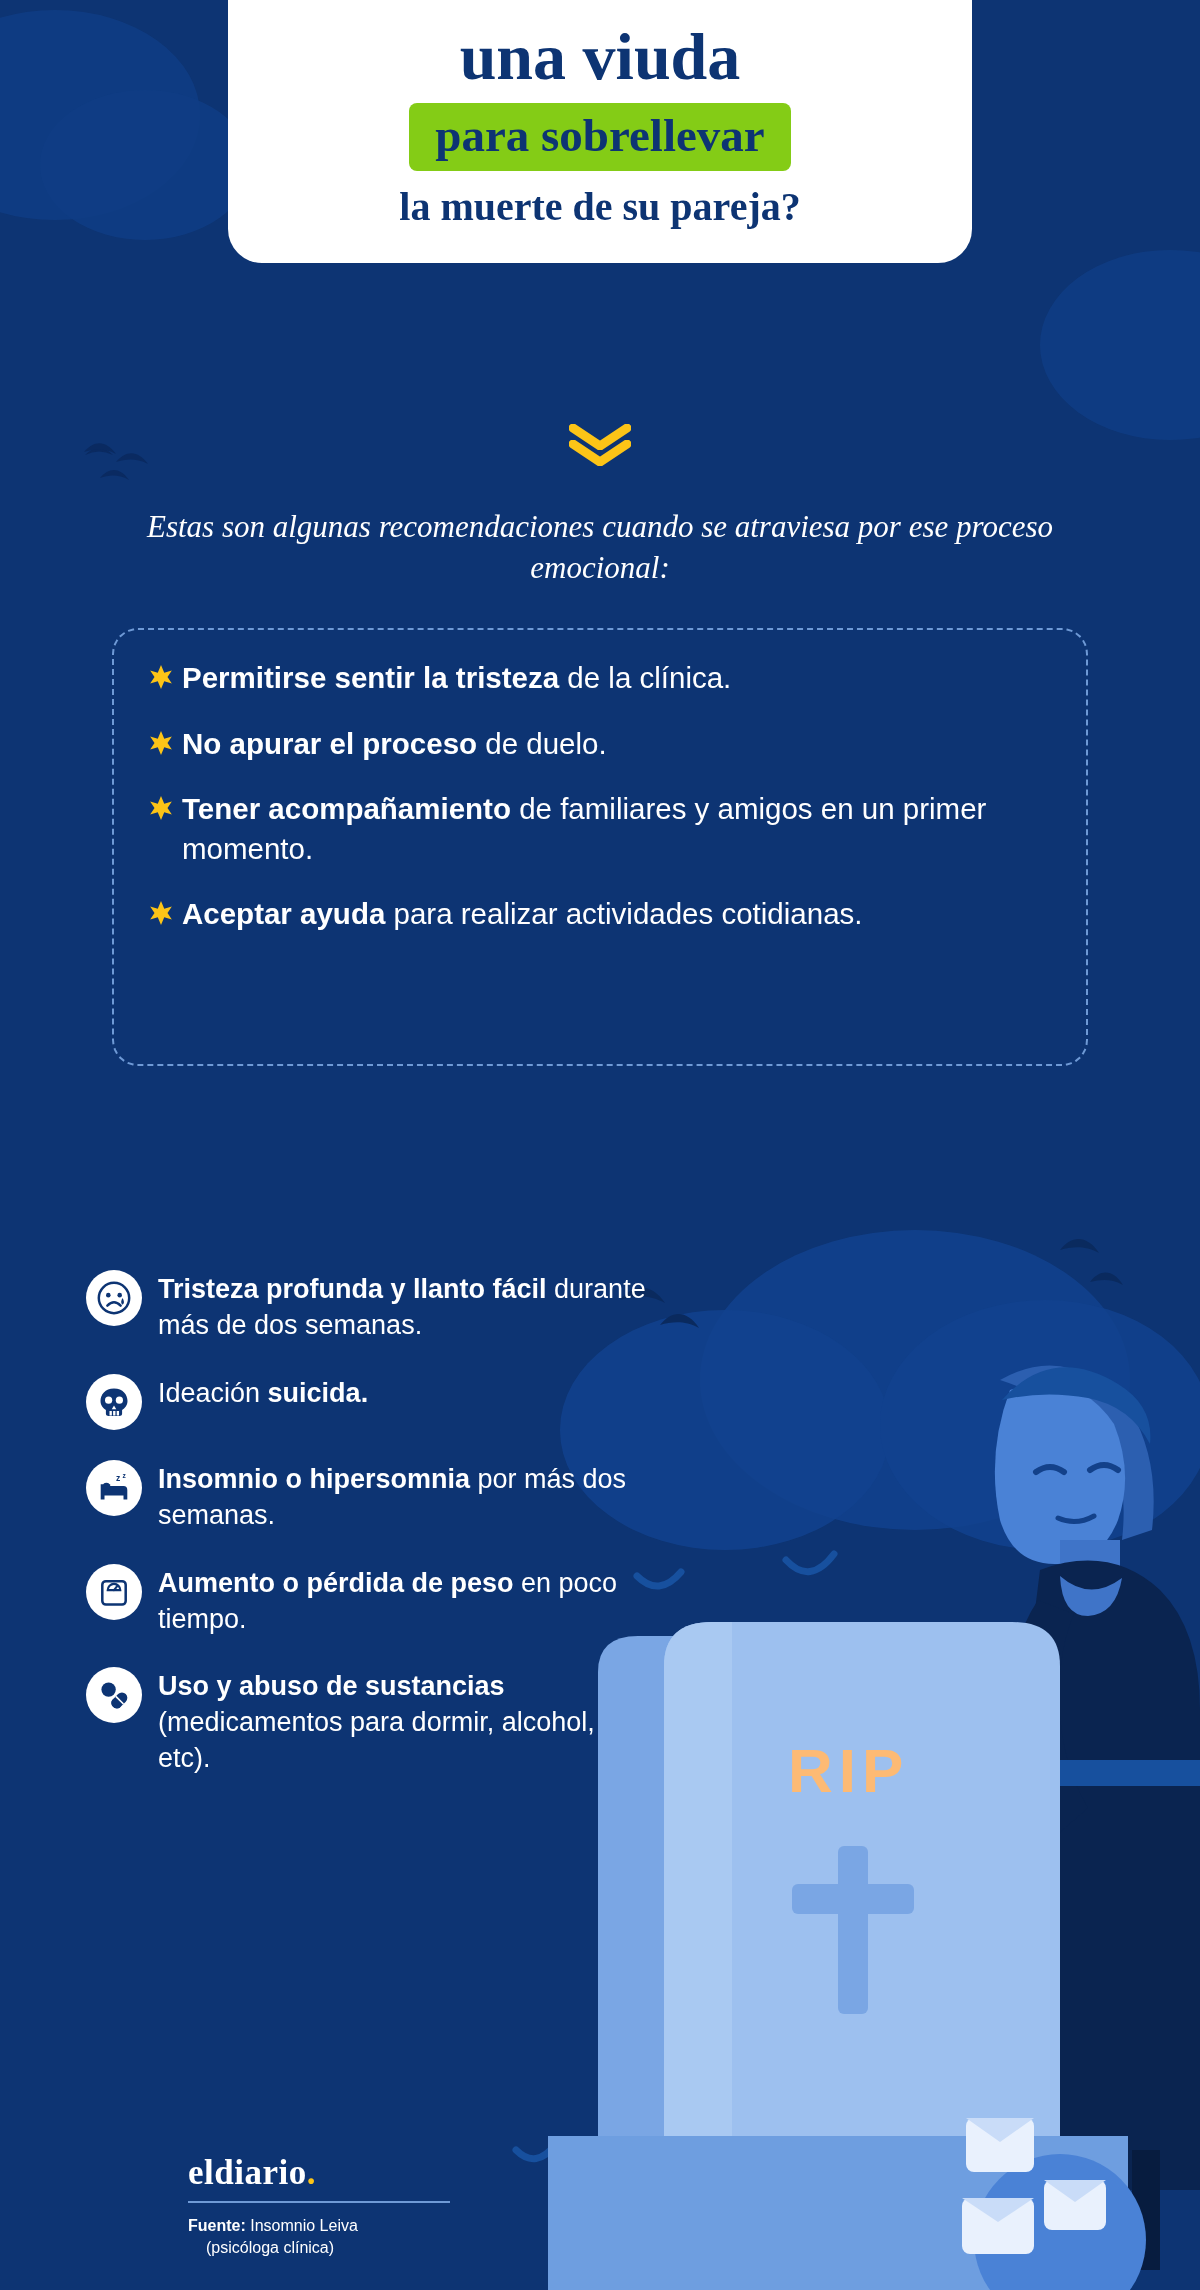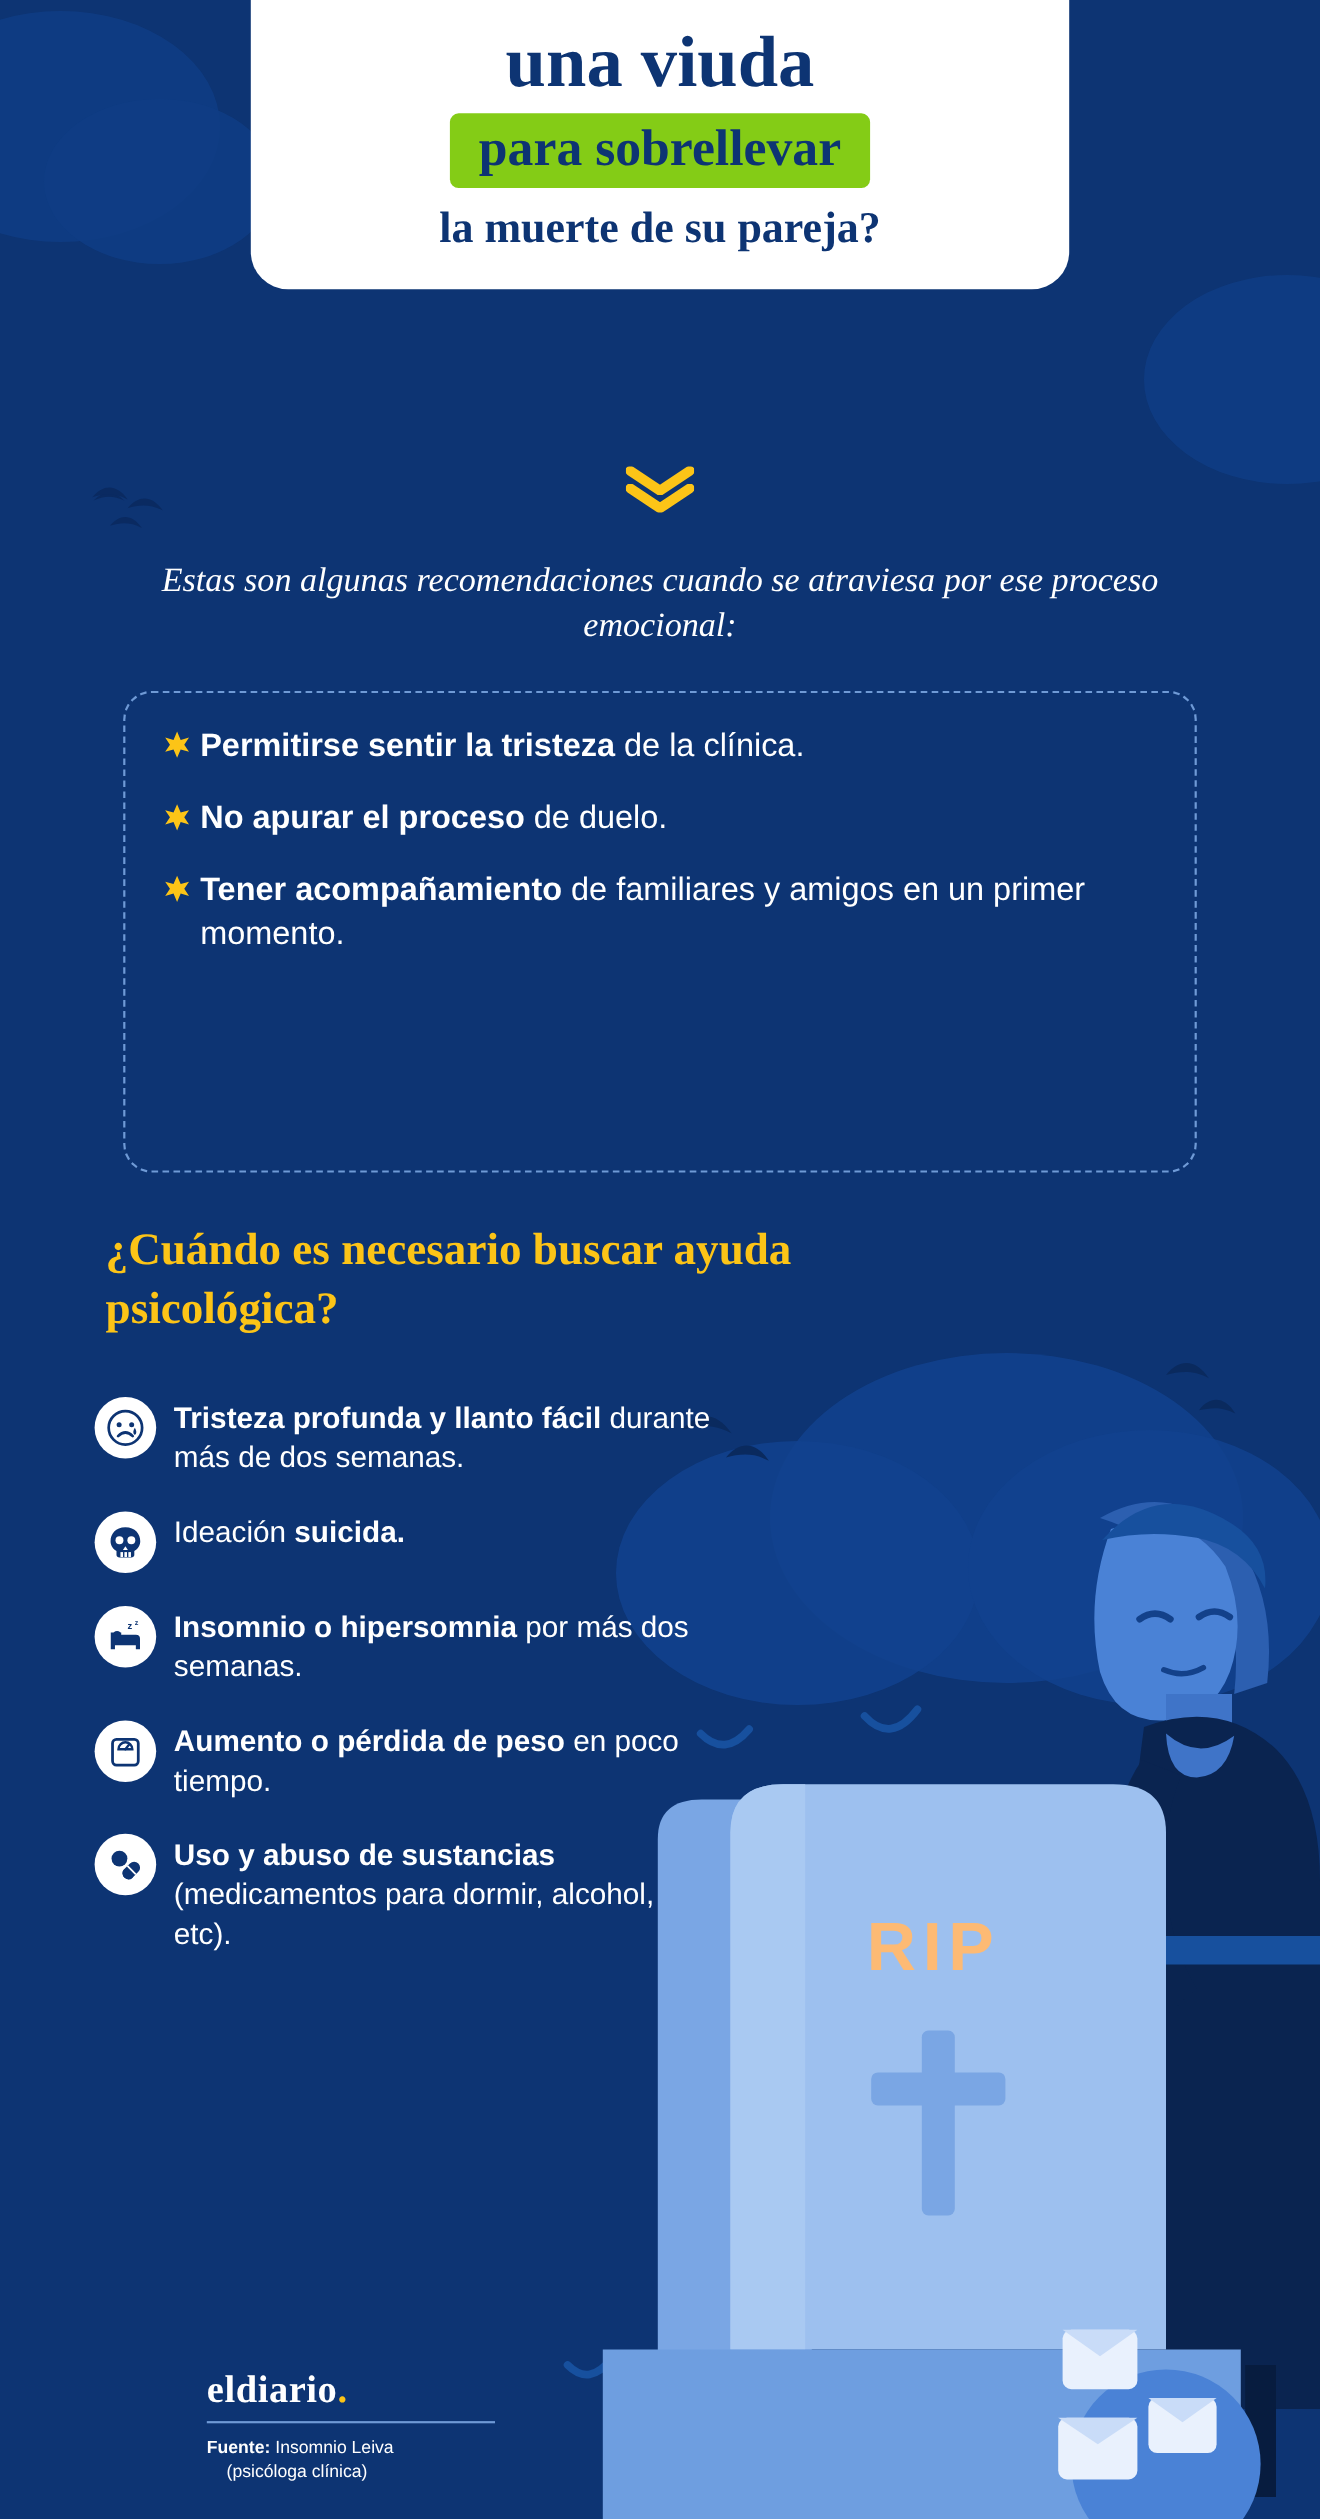--- a/index.html
+++ b/index.html
@@ -357,24 +357,33 @@
       <div class="rec-star">
         <svg width="26" height="26" viewBox="0 0 24 24">
             <path d="M12 1 l3 7 l7 -2 l-4 6 l4 6 l-7 -2 l-3 7 l-3 -7 l-7 2 l4 -6 l-4 -6 l7 2 z" fill="#fcc417"></path>
           </svg>
       </div>
       <div class="rec-text">
         <b>Tener acompañamiento</b><span> de familiares y amigos en un primer momento.</span>
       </div>
     </div>
 
+    <div class="rec-item">
+      <div class="rec-star">
+        <svg width="26" height="26" viewBox="0 0 24 24">
+            <path d="M12 1 l3 7 l7 -2 l-4 6 l4 6 l-7 -2 l-3 7 l-3 -7 l-7 2 l4 -6 l-4 -6 l7 2 z" fill="#fcc417"></path>
+          </svg>
+      </div>
+      <div class="rec-text">
+        <b>Aceptar ayuda</b><span> para realizar actividades cotidianas.</span>
+      </div>
+    </div>
 
   </div>
 
-  <div class="section-heading">¿Cuándo es necesario buscar ayuda psicológica?</div>
 
   <div class="symptoms">
 
     <div class="sym-item">
       <div class="sym-icon">
         <svg width="38" height="38" viewBox="0 0 40 40">
           <circle cx="20" cy="20" r="16" fill="none" stroke="#0d3473" stroke-width="2.6"></circle>
           <circle cx="14" cy="17" r="2.4" fill="#0d3473"></circle>
           <circle cx="26" cy="17" r="2.4" fill="#0d3473"></circle>
           <path d="M13 28 q7 -7 14 0" fill="none" stroke="#0d3473" stroke-width="2.6" stroke-linecap="round"></path>

